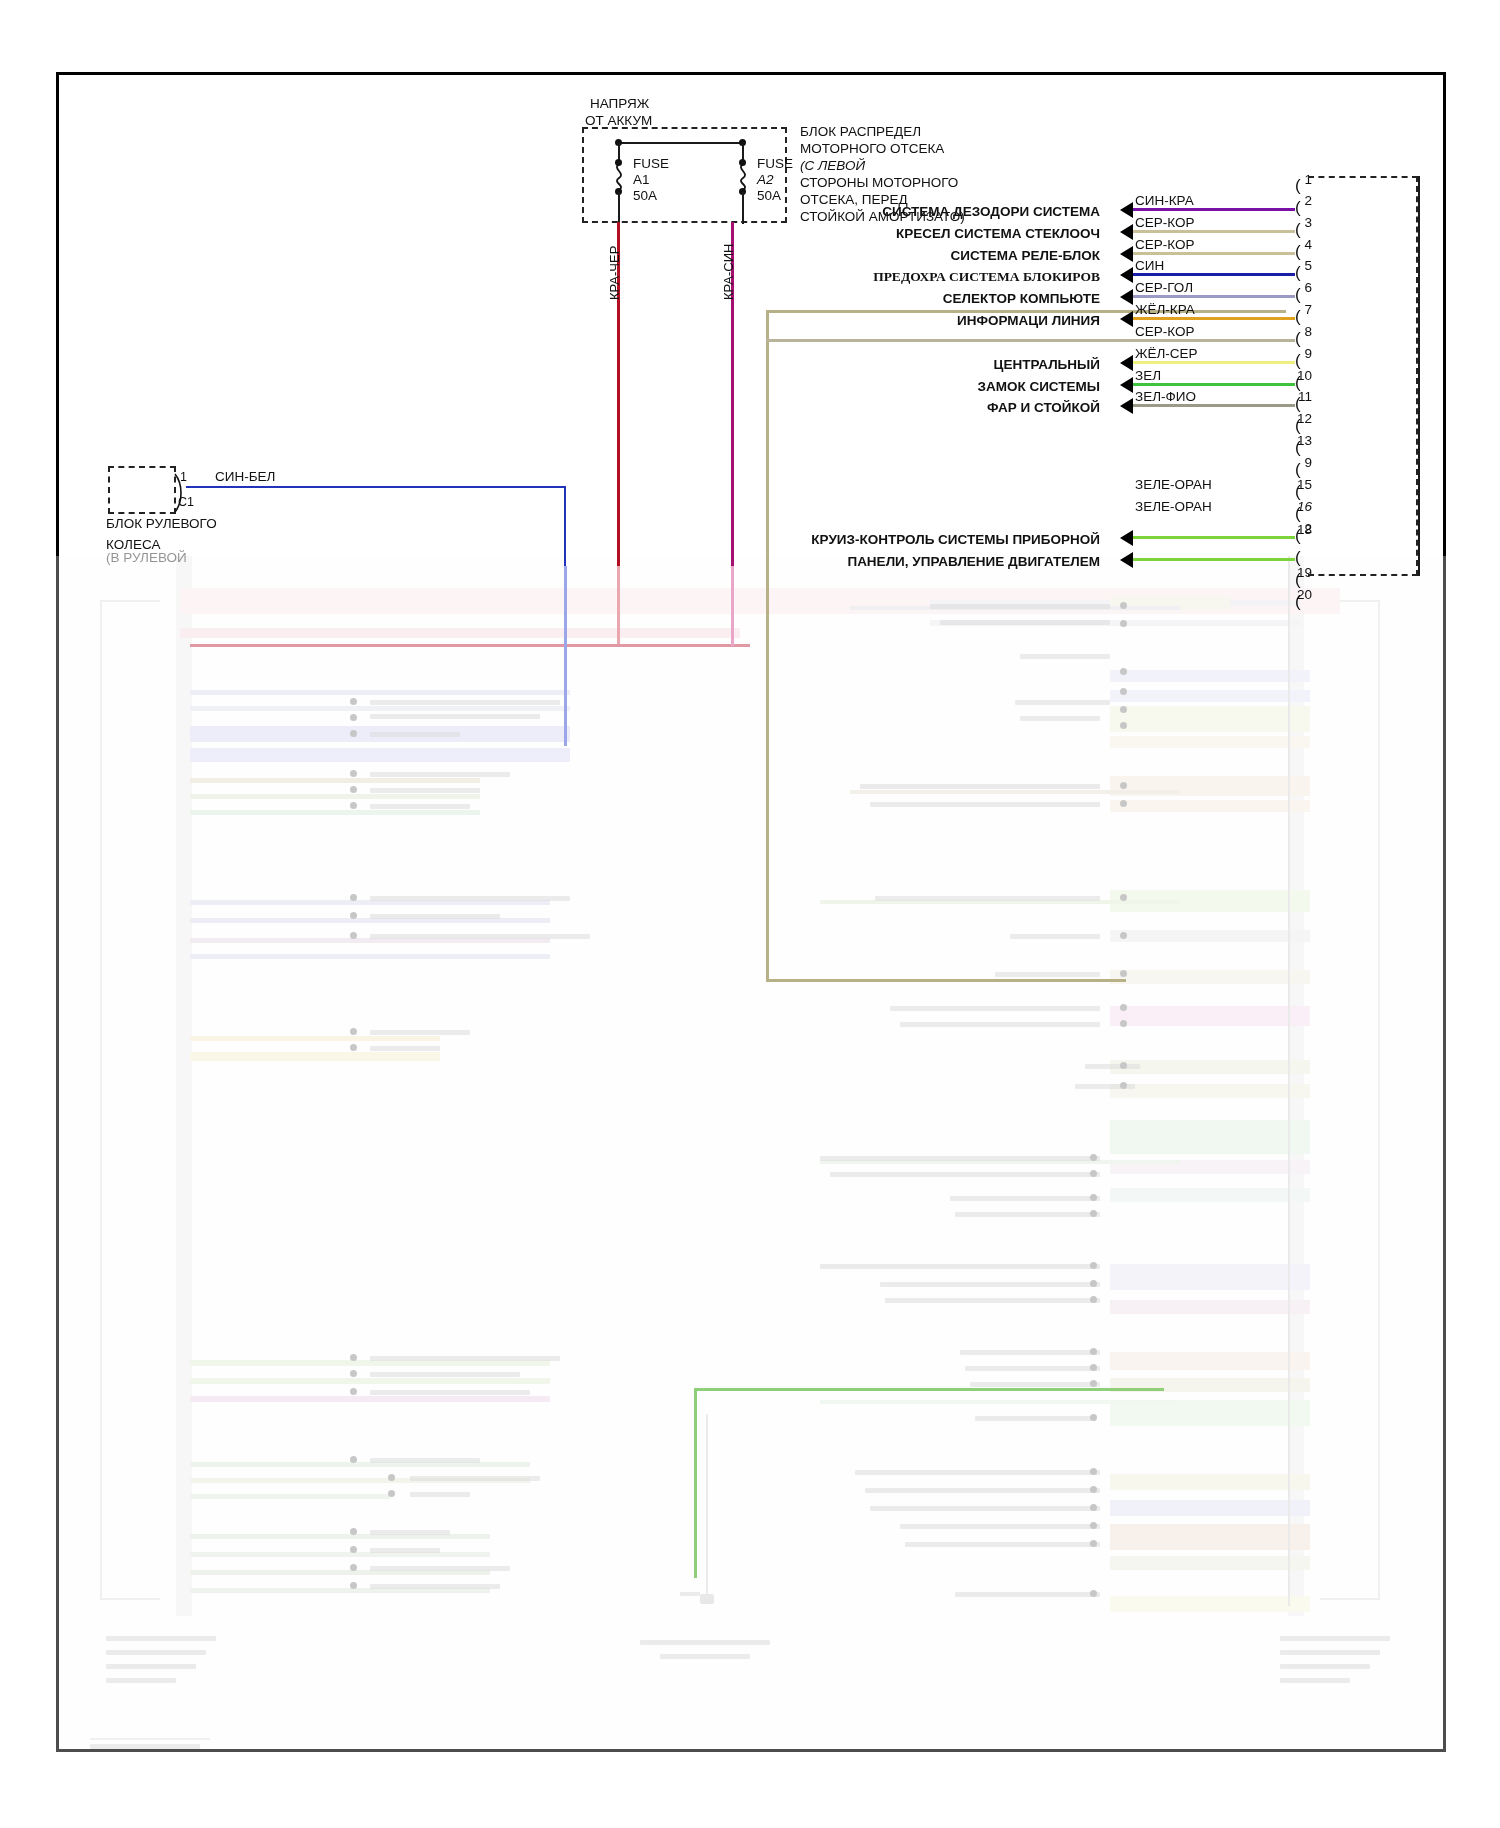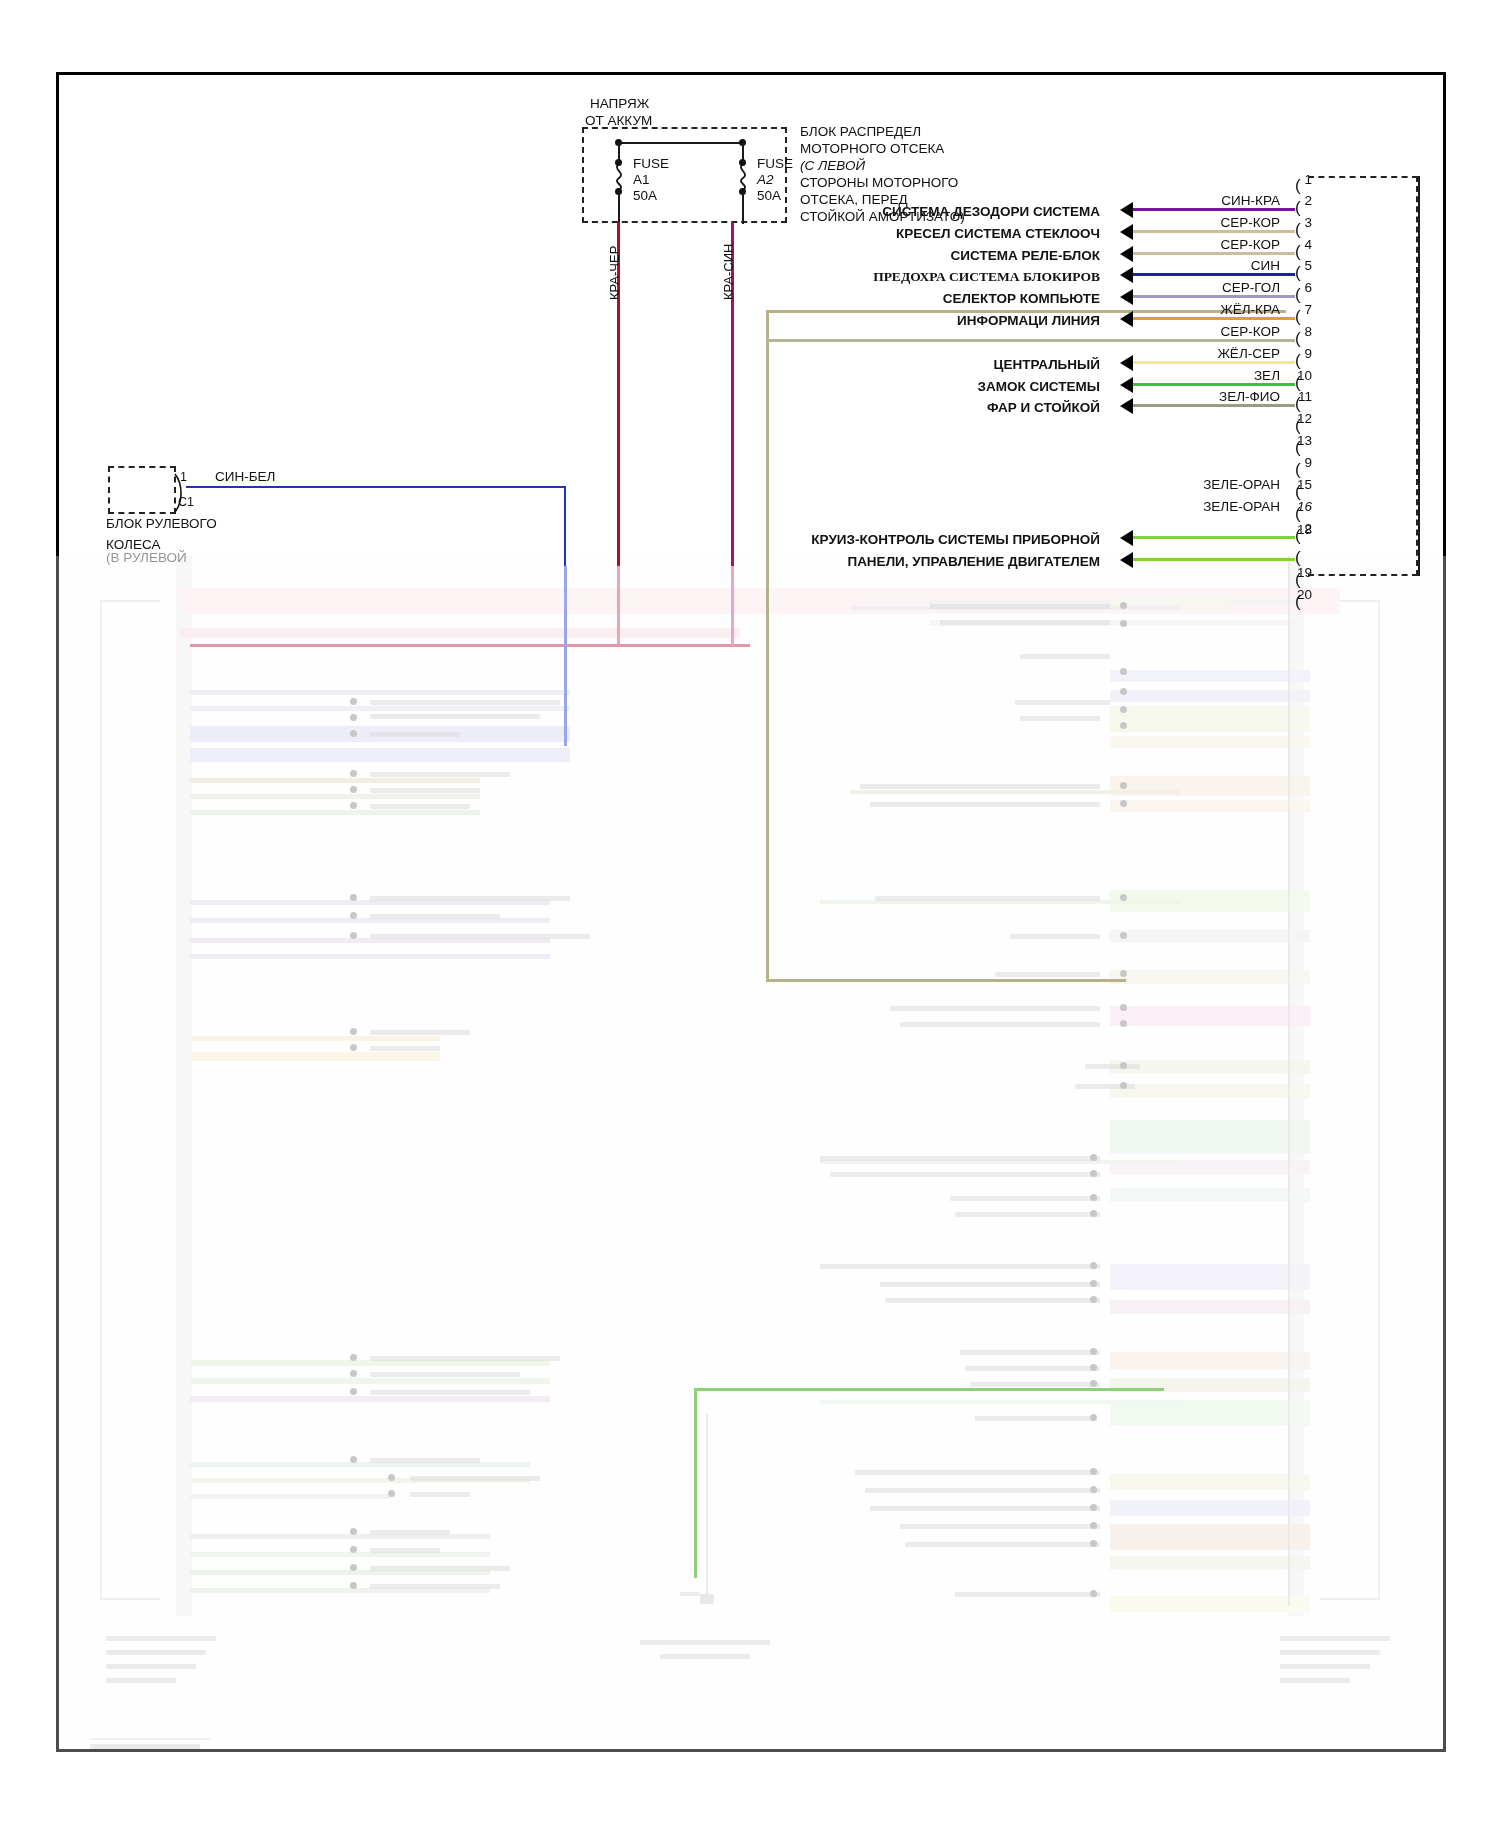--- a/index.html
+++ b/index.html
@@ -17,21 +17,21 @@
   .txt{position:absolute;color:#111;white-space:pre;line-height:1.22;}
   .t13{font-size:13.5px;}
   .t12{font-size:12.5px;}
   .vert{position:absolute;font-size:13px;color:#111;white-space:nowrap;
         transform-origin:0 0;transform:rotate(-90deg);}
 
   .wire{position:absolute;height:3px;}
   .wirev{position:absolute;width:3px;}
   .arrow{position:absolute;width:0;height:0;border-top:8px solid transparent;
          border-bottom:8px solid transparent;border-right:13px solid #000;}
-  .pinlbl{position:absolute;font-size:13.5px;color:#111;text-align:right;}
+  .pinlbl{position:absolute;font-size:13.5px;color:#111;}
   .pinnum{position:absolute;font-size:13.5px;color:#111;text-align:right;width:28px;}
   .brace{position:absolute;font-size:17px;color:#111;}
   .devlbl{position:absolute;font-size:13.5px;color:#111;text-align:right;white-space:nowrap;font-weight:bold;}
 
   
   .ghost{position:absolute;opacity:0.30;}
   .gline{position:absolute;}
   .gtext{position:absolute;background:#8d8d8d;border-radius:1px;}
   .gdot{position:absolute;width:7px;height:7px;border-radius:50%;background:#4a4a4a;}
 </style>

